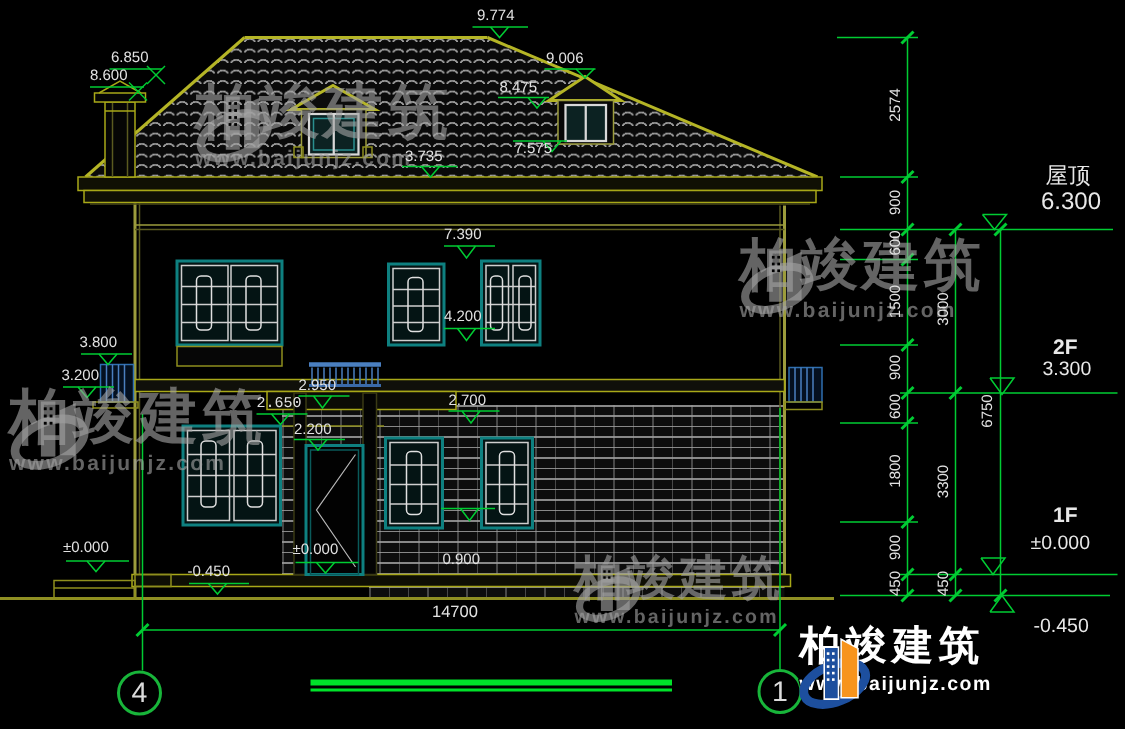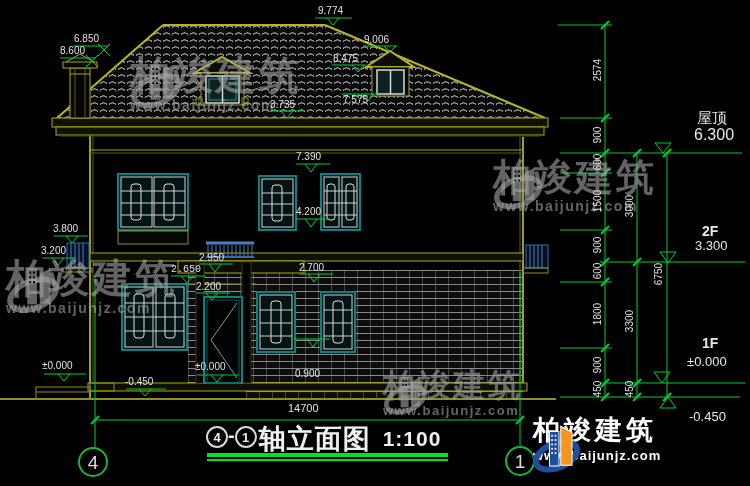--- a/index.html
+++ b/index.html
@@ -415,23 +415,20 @@
   <div class="flr" style="left:694px;top:127px;font-size:16px;">6.300</div>
   <div class="flr" style="left:702px;top:224px;font-size:14px;font-weight:bold;">2F</div>
   <div class="flr" style="left:695px;top:239px;font-size:13px;">3.300</div>
   <div class="flr" style="left:702px;top:336px;font-size:14px;font-weight:bold;">1F</div>
   <div class="flr" style="left:687px;top:355px;font-size:13px;">±0.000</div>
   <div class="flr" style="left:689px;top:410px;font-size:13px;">-0.450</div>
 
   <div class="bubble" style="left:78px;top:447px;">4</div>
   <div class="bubble" style="left:505px;top:446px;">1</div>
 
-  <div class="ttl" style="left:206px;top:421px;">
-    <span class="tcirc">4</span><span style="font-size:20px;vertical-align:6px;">-</span><span class="tcirc">1</span><span style="font-size:27px;letter-spacing:1px;margin-left:2px;">轴立面图</span><span style="font-size:21px;letter-spacing:1px;margin-left:12px;vertical-align:2px;">1:100</span>
-  </div>
   <div class="uline" style="left:207px;top:453px;width:241px;height:4px;"></div>
   <div class="uline" style="left:207px;top:459px;width:241px;height:2px;"></div>
 
   <div class="brandbox">
     <svg width="52" height="60" viewBox="0 0 60 64">
       <ellipse cx="27" cy="42" rx="25" ry="14" fill="none" stroke="#1d4f9e" stroke-width="7" transform="rotate(-22 27 42)"></ellipse>
       <path d="M19 14 h11 v40 h-11 z" fill="#1d4f9e" stroke="#fff" stroke-width="1.2"></path>
       <path d="M32 8 l13 7 v38 h-13 z" fill="#f7941d" stroke="#fff" stroke-width="1.2"></path>
       <g fill="#fff">
           <rect x="21" y="18" width="2" height="2"></rect>

